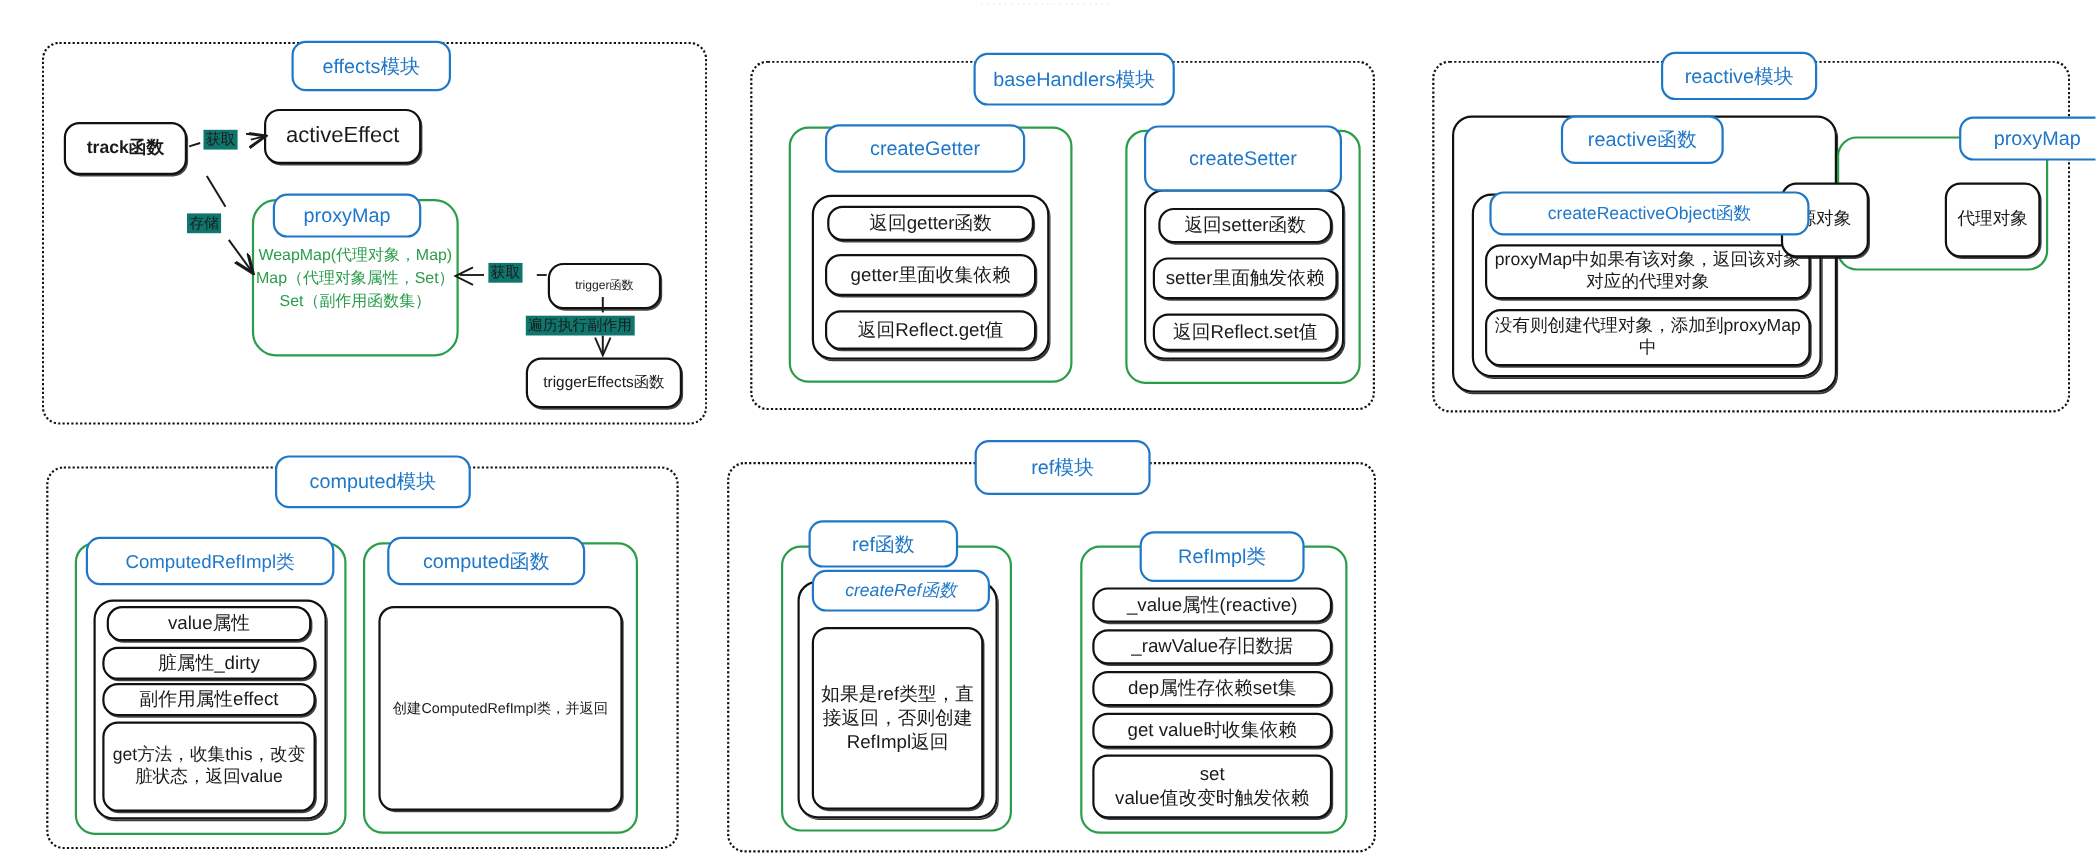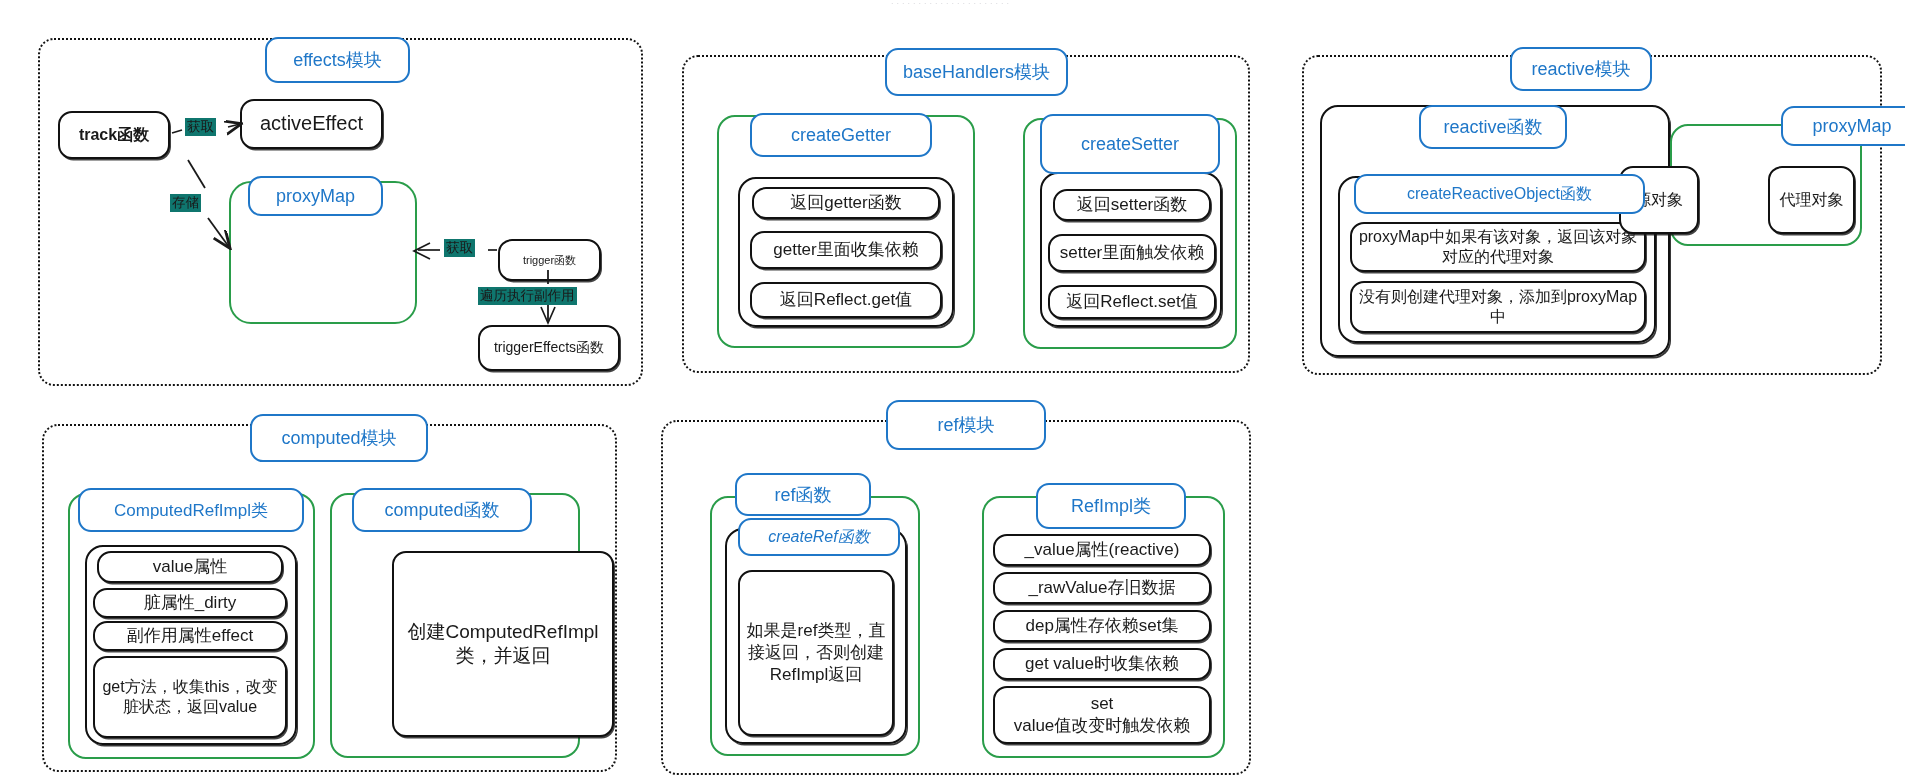--- a/index.html
+++ b/index.html
@@ -98,20 +98,23 @@
   <div class="panel" style="left:38px;top:38px;width:605px;height:348px;"></div>
 
   <div class="label-blue" style="left:265px;top:37px;width:145px;height:46px;">effects模块</div>
 
   <div class="box" style="left:58px;top:111px;width:112px;height:48px;font-size:16px;font-weight:bold;">track函数</div>
 
   <div class="box" style="left:240px;top:99px;width:143px;height:50px;font-size:20px;">activeEffect</div>
 
   <div class="grp-green" style="left:229px;top:181px;width:188px;height:143px;border-radius:22px;"></div>
   <div class="label-blue" style="left:248px;top:176px;width:135px;height:40px;">proxyMap</div>
+  <div class="greentext" style="left:231px;top:222px;width:184px;">WeapMap(代理对象，Map)
+Map（代理对象属性，Set）
+Set（副作用函数集）</div>
 
   <div class="box" style="left:498px;top:239px;width:103px;height:42px;font-size:11px;">trigger函数</div>
 
   <div class="box" style="left:478px;top:325px;width:142px;height:46px;font-size:14px;">triggerEffects函数</div>
 
   <div class="edge-label" style="left:185px;top:118px;">获取</div>
   <div class="edge-label" style="left:170px;top:194px;">存储</div>
   <div class="edge-label" style="left:444px;top:239px;">获取</div>
   <div class="edge-label" style="left:478px;top:287px;">遍历执行副作用</div>
 
@@ -183,21 +186,21 @@
   <div class="grp-green" style="left:68px;top:493px;width:247px;height:266px;"></div>
   <div class="label-blue" style="left:78px;top:488px;width:226px;height:44px;font-size:17px;">ComputedRefImpl类</div>
   <div class="grp-black" style="left:85px;top:545px;width:212px;height:200px;"></div>
   <div class="box" style="left:97px;top:551px;width:186px;height:32px;">value属性</div>
   <div class="box" style="left:93px;top:588px;width:194px;height:30px;">脏属性_dirty</div>
   <div class="box" style="left:93px;top:621px;width:194px;height:30px;">副作用属性effect</div>
   <div class="box" style="left:93px;top:656px;width:194px;height:82px;font-size:16px;">get方法，收集this，改变脏状态，返回value</div>
 
   <div class="grp-green" style="left:330px;top:493px;width:250px;height:265px;"></div>
   <div class="label-blue" style="left:352px;top:488px;width:180px;height:44px;">computed函数</div>
-  <div class="box" style="left:344px;top:551px;width:222px;height:186px;font-size:19px;margin-left:48px;">创建ComputedRefImpl类，并返回</div>
+  <div class="box" style="left:344px;top:551px;width:222px;height:186px;font-size:13px;">创建ComputedRefImpl类，并返回</div>
 
   <div class="panel" style="left:661px;top:420px;width:590px;height:355px;"></div>
 
   <div class="label-blue" style="left:886px;top:400px;width:160px;height:50px;">ref模块</div>
 
   <div class="grp-green" style="left:710px;top:496px;width:210px;height:260px;"></div>
   <div class="label-blue" style="left:735px;top:473px;width:136px;height:43px;">ref函数</div>
 
   <div class="grp-black" style="left:725px;top:528px;width:182px;height:216px;"></div>
   <div class="label-blue" style="left:738px;top:518px;width:162px;height:38px;font-size:16px;font-style:italic;">createRef函数</div>

